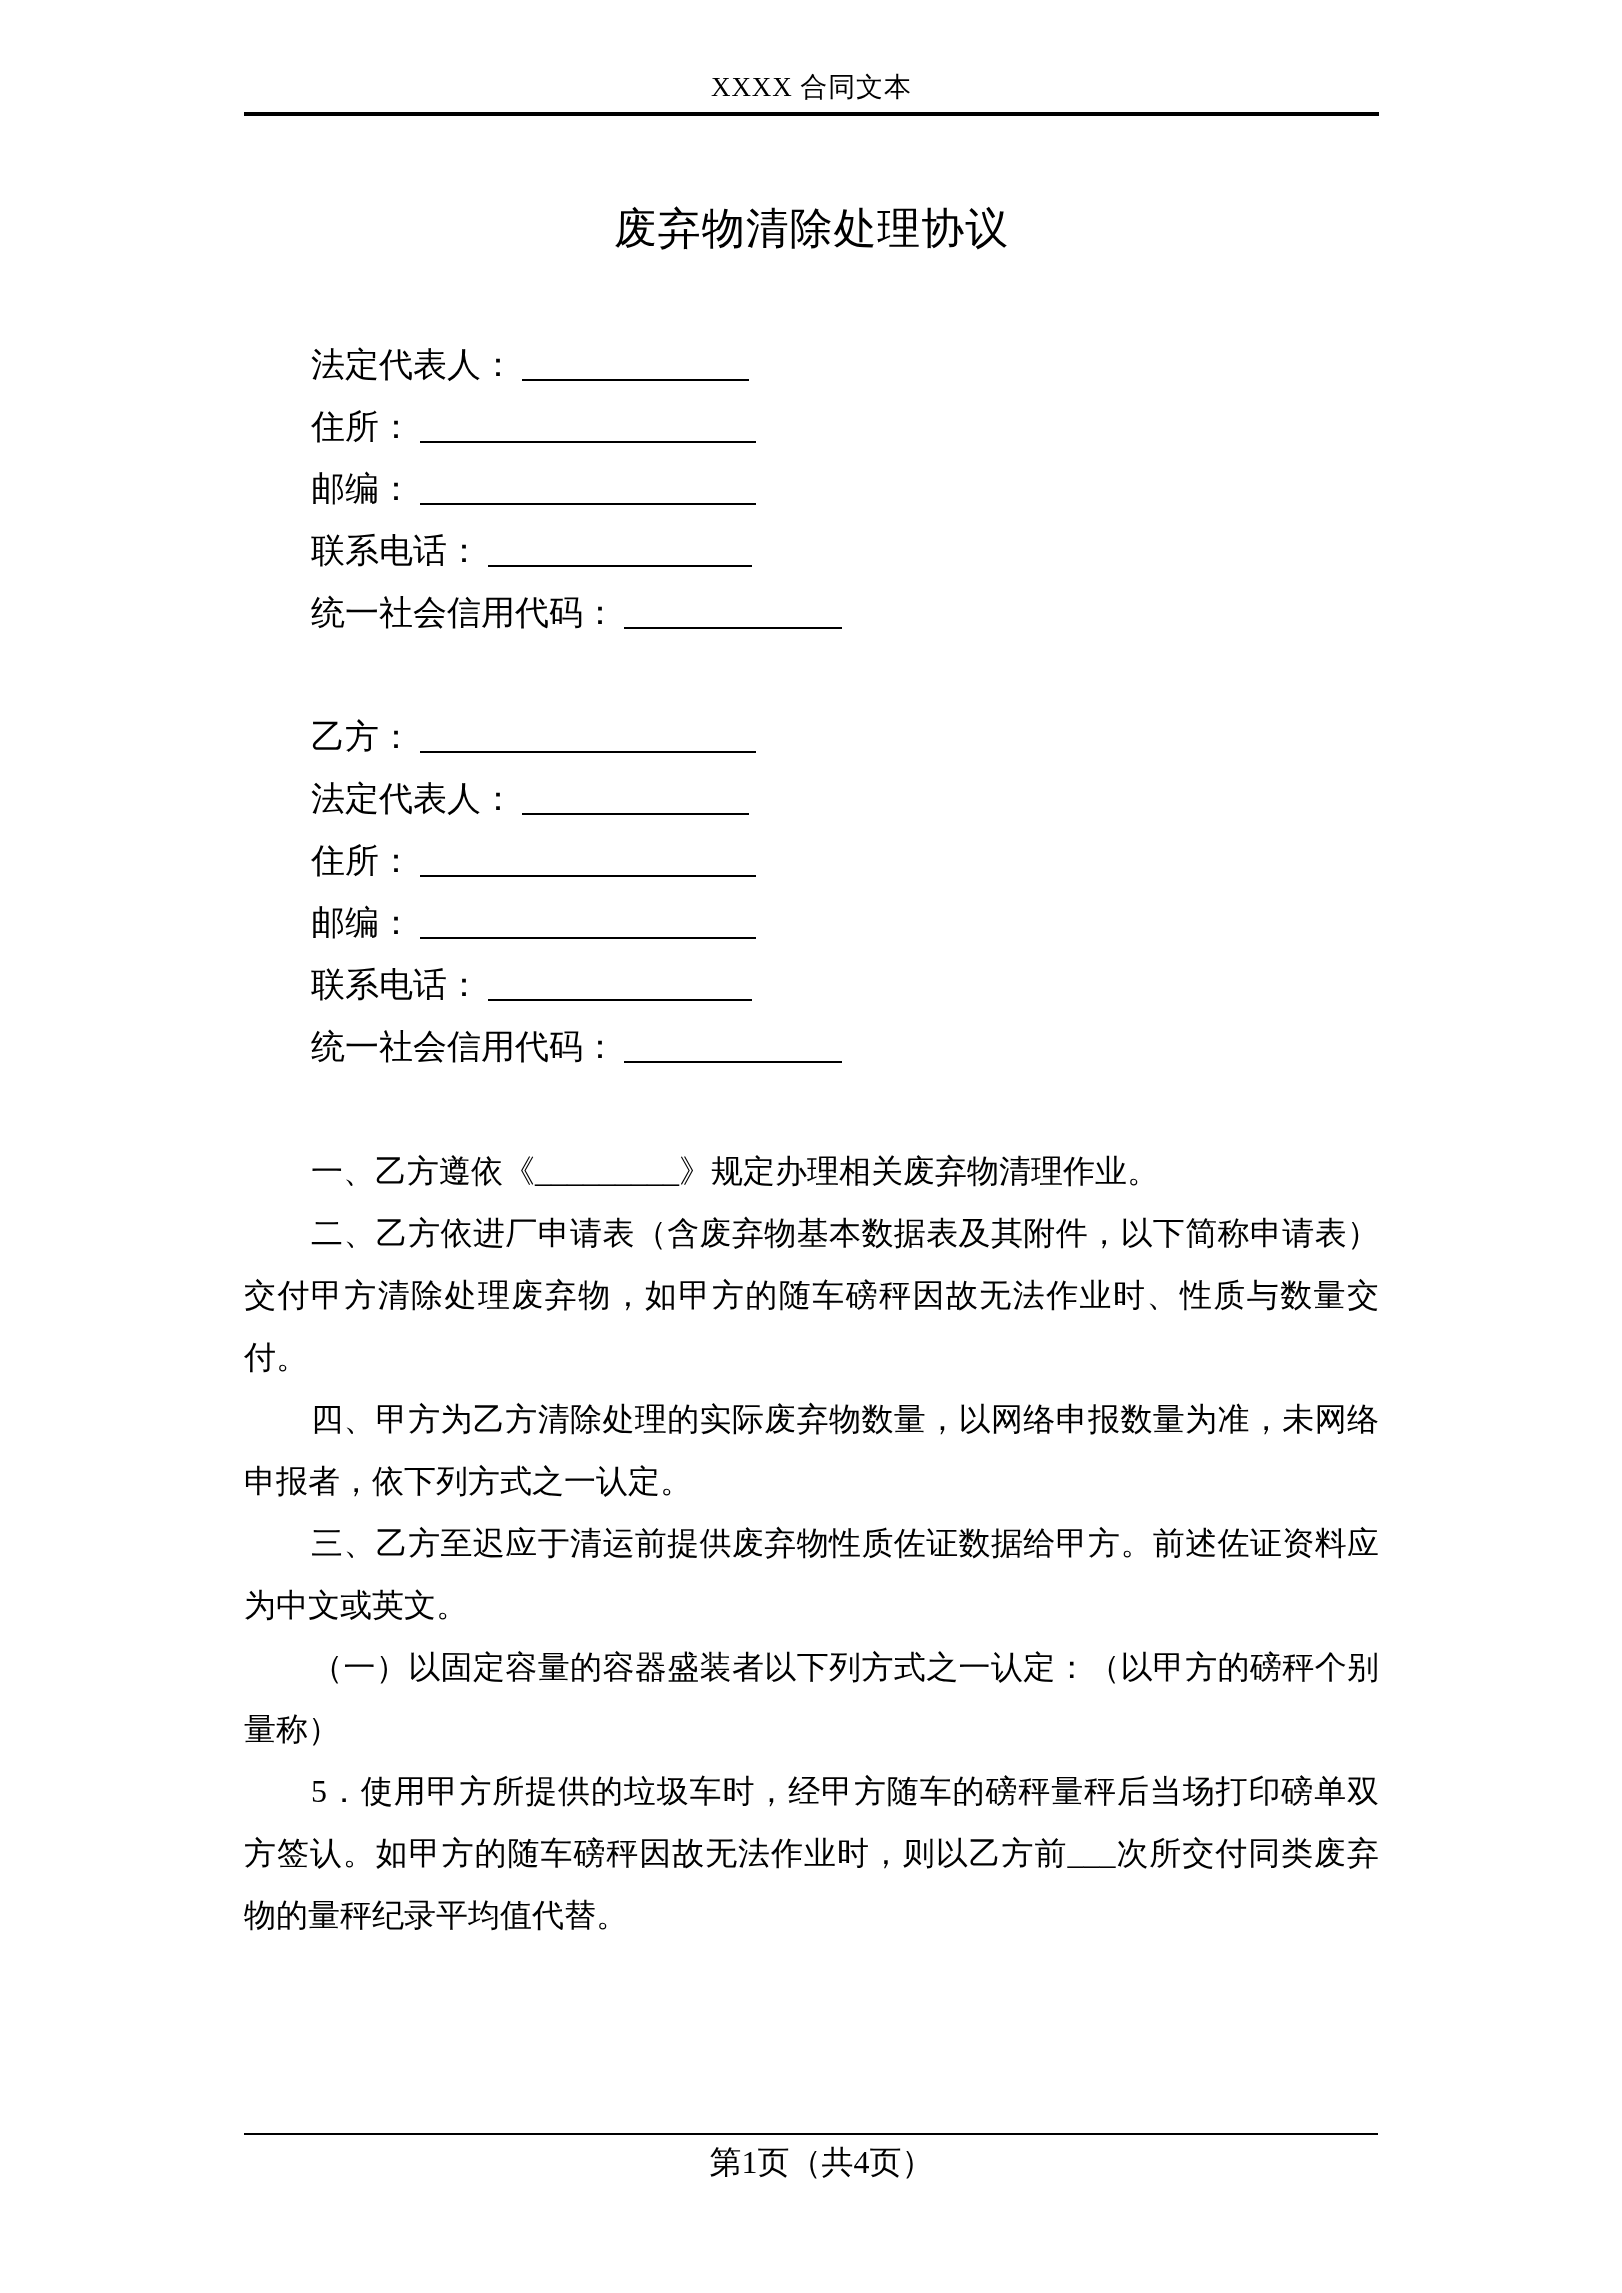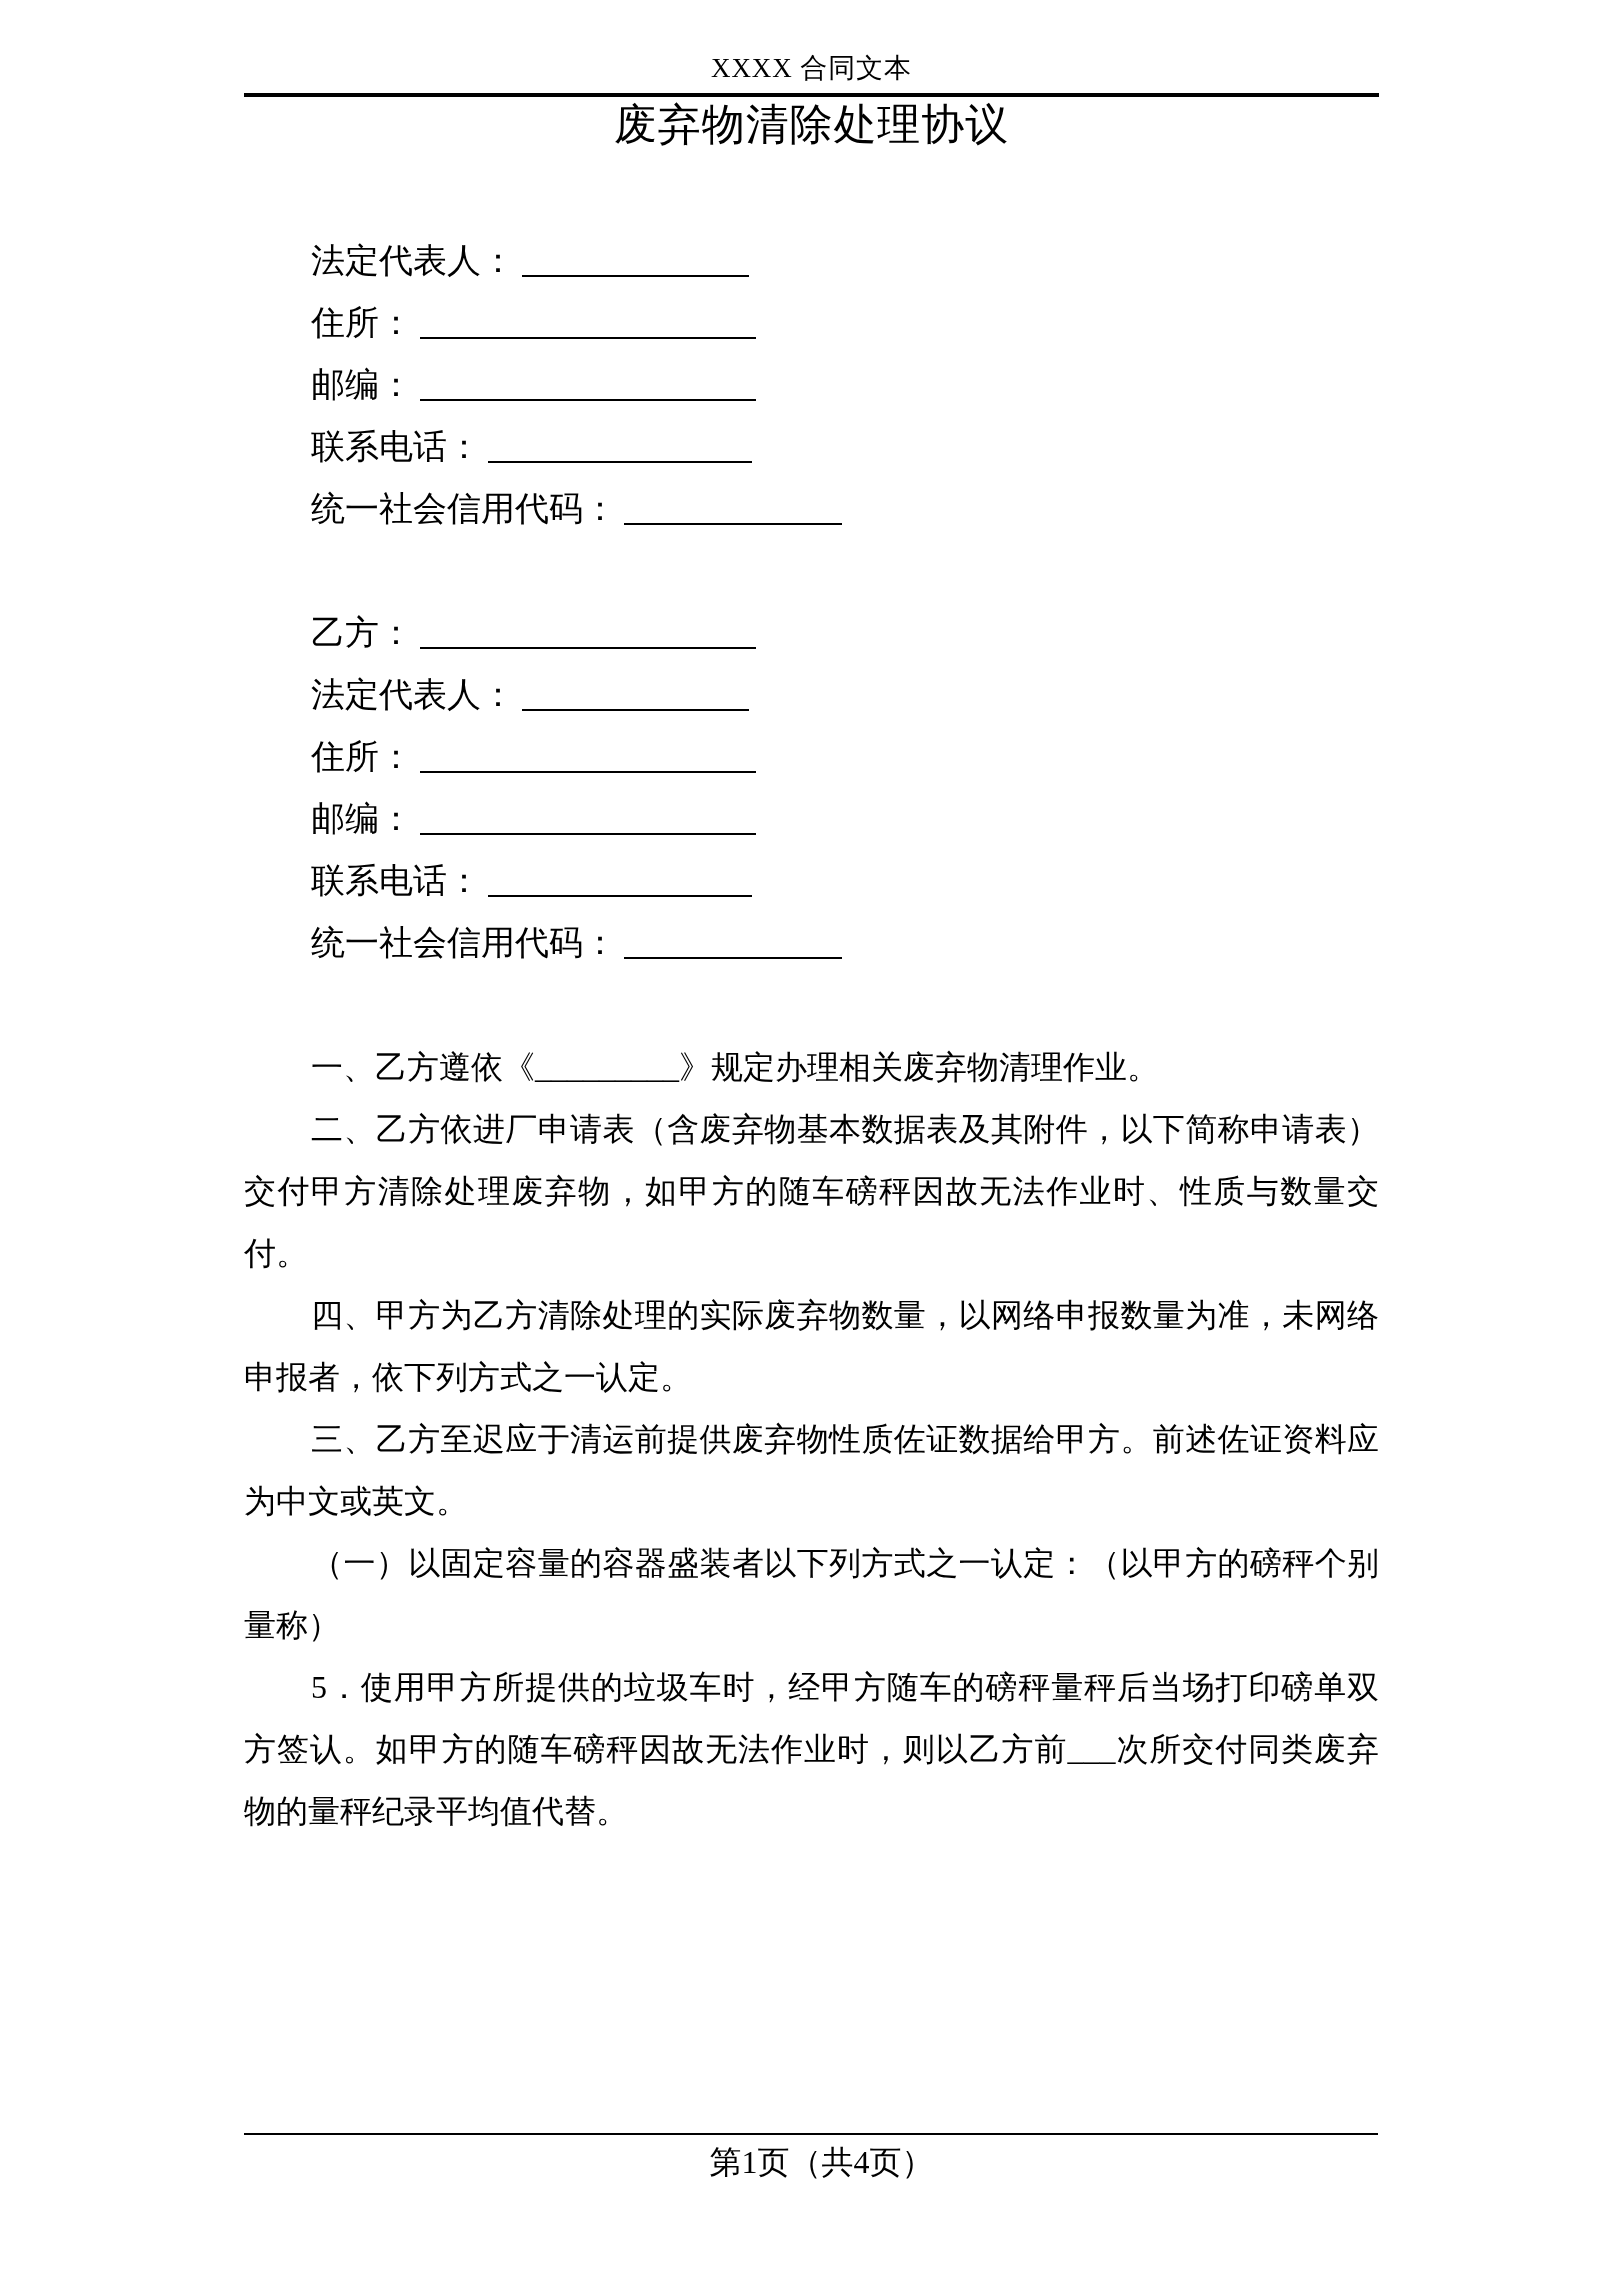--- a/index.html
+++ b/index.html
@@ -6,27 +6,28 @@
   .page{
     position:relative;
     width:1623px;height:2294px;
     background:#ffffff;color:#000;
     font-family:"Liberation Serif","DejaVu Serif",serif;
     overflow:hidden;
     margin:0 auto;
   }
   .content{padding:0 244px;}
   .doc-header{
-    padding-top:50px;
+    padding-top:69px;
     text-align:center;
     font-size:27px;line-height:36px;
     letter-spacing:0.9px;
   }
   .header-rule{margin-top:7.3px;height:3.6px;background:#000;}
   .doc-title{
+    margin-top:85px;
     text-align:center;
     font-size:43px;line-height:55px;
     font-weight:500;
     letter-spacing:0.9px;
   }
   .fields{margin-top:78px;}
   .fields.second{margin-top:62px;}
   .frow{font-size:34px;line-height:62px;padding-left:67px;white-space:nowrap;}
   .fline{
     display:inline-block;

